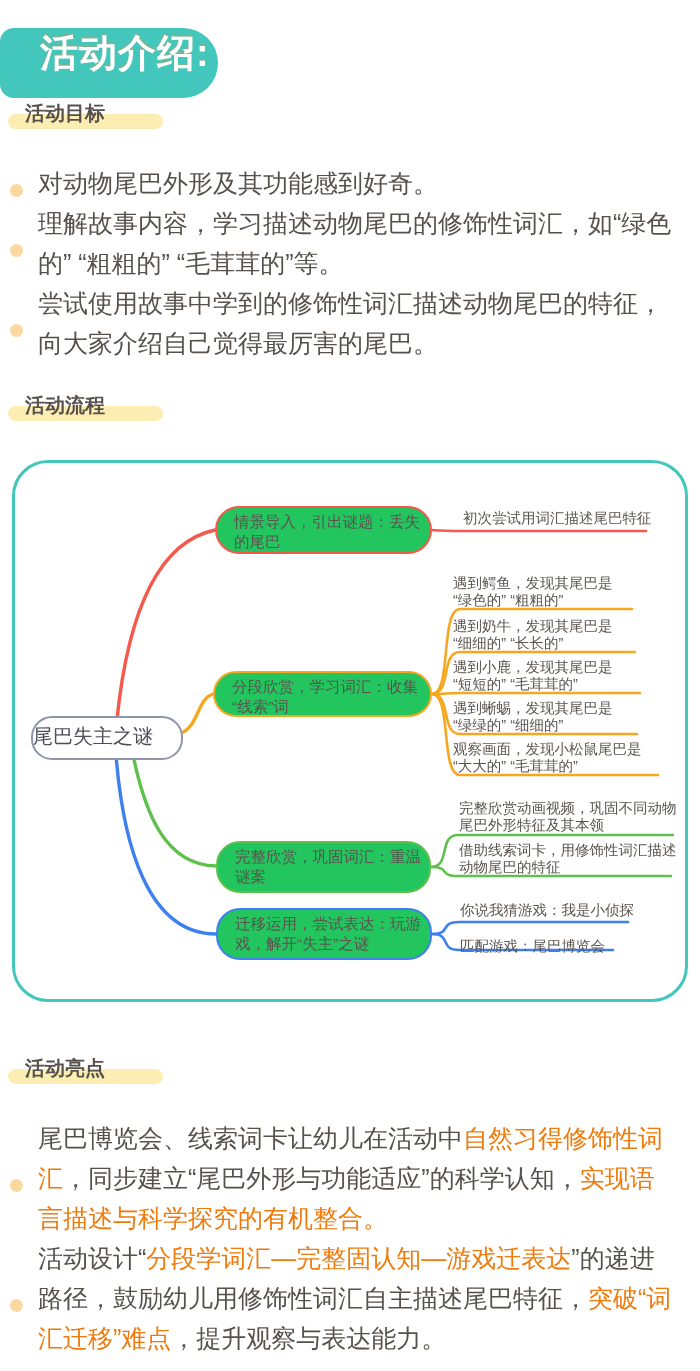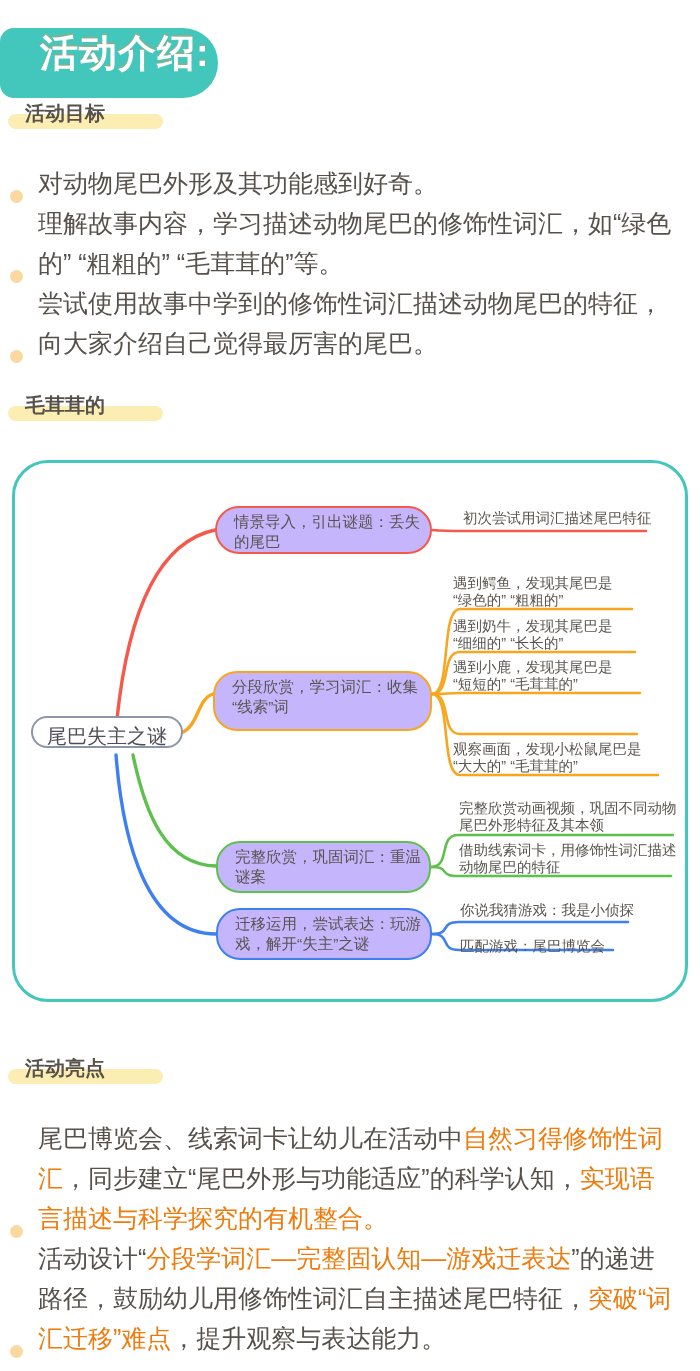--- a/index.html
+++ b/index.html
@@ -22,47 +22,47 @@
   .sec-head .h-text{position:relative;z-index:1;}
   .sec-head .h-bar{position:absolute;left:-17px;bottom:-2px;width:155px;height:15px;
     background:var(--hl);border-radius:8px;z-index:0;}
   #head-goals{top:100px;}
   #head-flow{top:392px;}
   #head-highlights{top:1055px;}
   
   .bullets{position:absolute;left:10px;width:662px;margin:0;padding:0;list-style:none;}
   #goals-list{top:163px;}
   #highlights-list{top:1118px;}
-  .bullets li{display:flex;align-items:flex-end;}
+  .bullets li{display:flex;align-items:center;}
   .dot{flex:0 0 13px;width:13px;height:13px;border-radius:50%;background:var(--dot);margin:14px 15px 0 0;}
   .b-text{font-size:25px;line-height:40px;color:var(--dark);}
   .seg-o{color:var(--orange);}
   .seg-d{color:var(--dark);}
   
   .mindmap{
     position:absolute;left:12px;top:460px;width:676px;height:542px;box-sizing:border-box;
     border:3px solid var(--teal);border-radius:36px;background:#fff;
   }
   .mindmap svg{position:absolute;left:0;top:0;}
   .p-red{stroke:var(--red);}.p-yellow{stroke:var(--yellow);}
   .p-green{stroke:var(--green);}.p-blue{stroke:var(--blue);}
   .mindmap path{fill:none;stroke-linecap:round;stroke-width:2.6px;}
   .mindmap path.trunk{stroke-width:3.4px;}
   .root-node{
-    position:absolute;left:16px;top:253px;width:152px;height:32px;box-sizing:border-box;
+    position:absolute;left:16px;top:253px;width:152px;height:44px;box-sizing:border-box;
     border:2px solid var(--rootBorder);border-radius:21px;background:#fff;
-    font-size:20px;line-height:36px;text-align:center;color:#4d4e57;
+    font-size:20px;line-height:36px;text-align:left;color:#4d4e57;
   }
   .mnode{
-    position:absolute;box-sizing:border-box;background:#c4b5fd;border-radius:24px;
+    position:absolute;box-sizing:border-box;background:#22c55e;border-radius:24px;
     font-size:15.5px;line-height:20px;color:var(--nodeText);
     padding:4px 0 0 17px;white-space:pre-line;border:2px solid;
   }
   #node-1{left:200px;top:43px;width:217px;height:48px;border-color:var(--red);}
-  #node-2{left:198px;top:208px;width:219px;height:60px;border-color:var(--yellow);}
+  #node-2{left:198px;top:208px;width:219px;height:46px;border-color:var(--yellow);}
   #node-3{left:201px;top:378px;width:215px;height:52px;border-color:var(--green);}
   #node-4{left:201px;top:445px;width:216px;height:52px;border-color:var(--blue);}
   .mleaf{position:absolute;font-size:14.5px;line-height:17px;color:var(--nodeText);white-space:pre-line;}
   #leaf-r1{left:448px;top:47px;}
   #leaf-y1{left:438px;top:112px;}
   #leaf-y2{left:438px;top:155px;}
   #leaf-y3{left:438px;top:196px;}
   #leaf-y4{left:438px;top:237px;}
   #leaf-y5{left:438px;top:278px;}
   #leaf-g1{left:444px;top:337px;}
@@ -94,21 +94,21 @@
       <span class="b-text">理解故事内容，学习描述动物尾巴的修饰性词汇，如“绿色的” “粗粗的” “毛茸茸的”等。</span>
     </li>
     <li>
       <span class="dot"></span>
       <span class="b-text">尝试使用故事中学到的修饰性词汇描述动物尾巴的特征，向大家介绍自己觉得最厉害的尾巴。</span>
     </li>
   </ul>
 
   <div class="sec-head" id="head-flow">
     <span class="h-bar"></span>
-    <span class="h-text">毛茸茸的</span>
+    <span class="h-text">活动流程</span>
   </div>
 
   <div class="mindmap">
     <svg width="676" height="542" viewBox="0 0 676 542">
 
       <path class="p-red trunk" d="M 102 256 C 112 160 138 80 200 67"></path>
       <path class="p-yellow trunk" d="M 166 270 C 184 263 182 236 198 231"></path>
       <path class="p-green trunk" d="M 118 292 C 130 350 150 402 201 403"></path>
       <path class="p-blue trunk" d="M 101 292 C 108 380 132 471 201 471"></path>
 
@@ -138,20 +138,22 @@
     <div class="mnode" id="node-4">迁移运用，尝试表达：玩游
 戏，解开“失主”之谜</div>
 
     <div class="mleaf" id="leaf-r1">初次尝试用词汇描述尾巴特征</div>
     <div class="mleaf" id="leaf-y1">遇到鳄鱼，发现其尾巴是
 “绿色的” “粗粗的”</div>
     <div class="mleaf" id="leaf-y2">遇到奶牛，发现其尾巴是
 “细细的” “长长的”</div>
     <div class="mleaf" id="leaf-y3">遇到小鹿，发现其尾巴是
 “短短的” “毛茸茸的”</div>
+    <div class="mleaf" id="leaf-y4">遇到蜥蜴，发现其尾巴是
+“绿绿的” “细细的”</div>
     <div class="mleaf" id="leaf-y5">观察画面，发现小松鼠尾巴是
 “大大的” “毛茸茸的”</div>
     <div class="mleaf" id="leaf-g1">完整欣赏动画视频，巩固不同动物
 尾巴外形特征及其本领</div>
     <div class="mleaf" id="leaf-g2">借助线索词卡，用修饰性词汇描述
 动物尾巴的特征</div>
     <div class="mleaf" id="leaf-b1">你说我猜游戏：我是小侦探</div>
     <div class="mleaf" id="leaf-b2">匹配游戏：尾巴博览会</div>
   </div>
 

